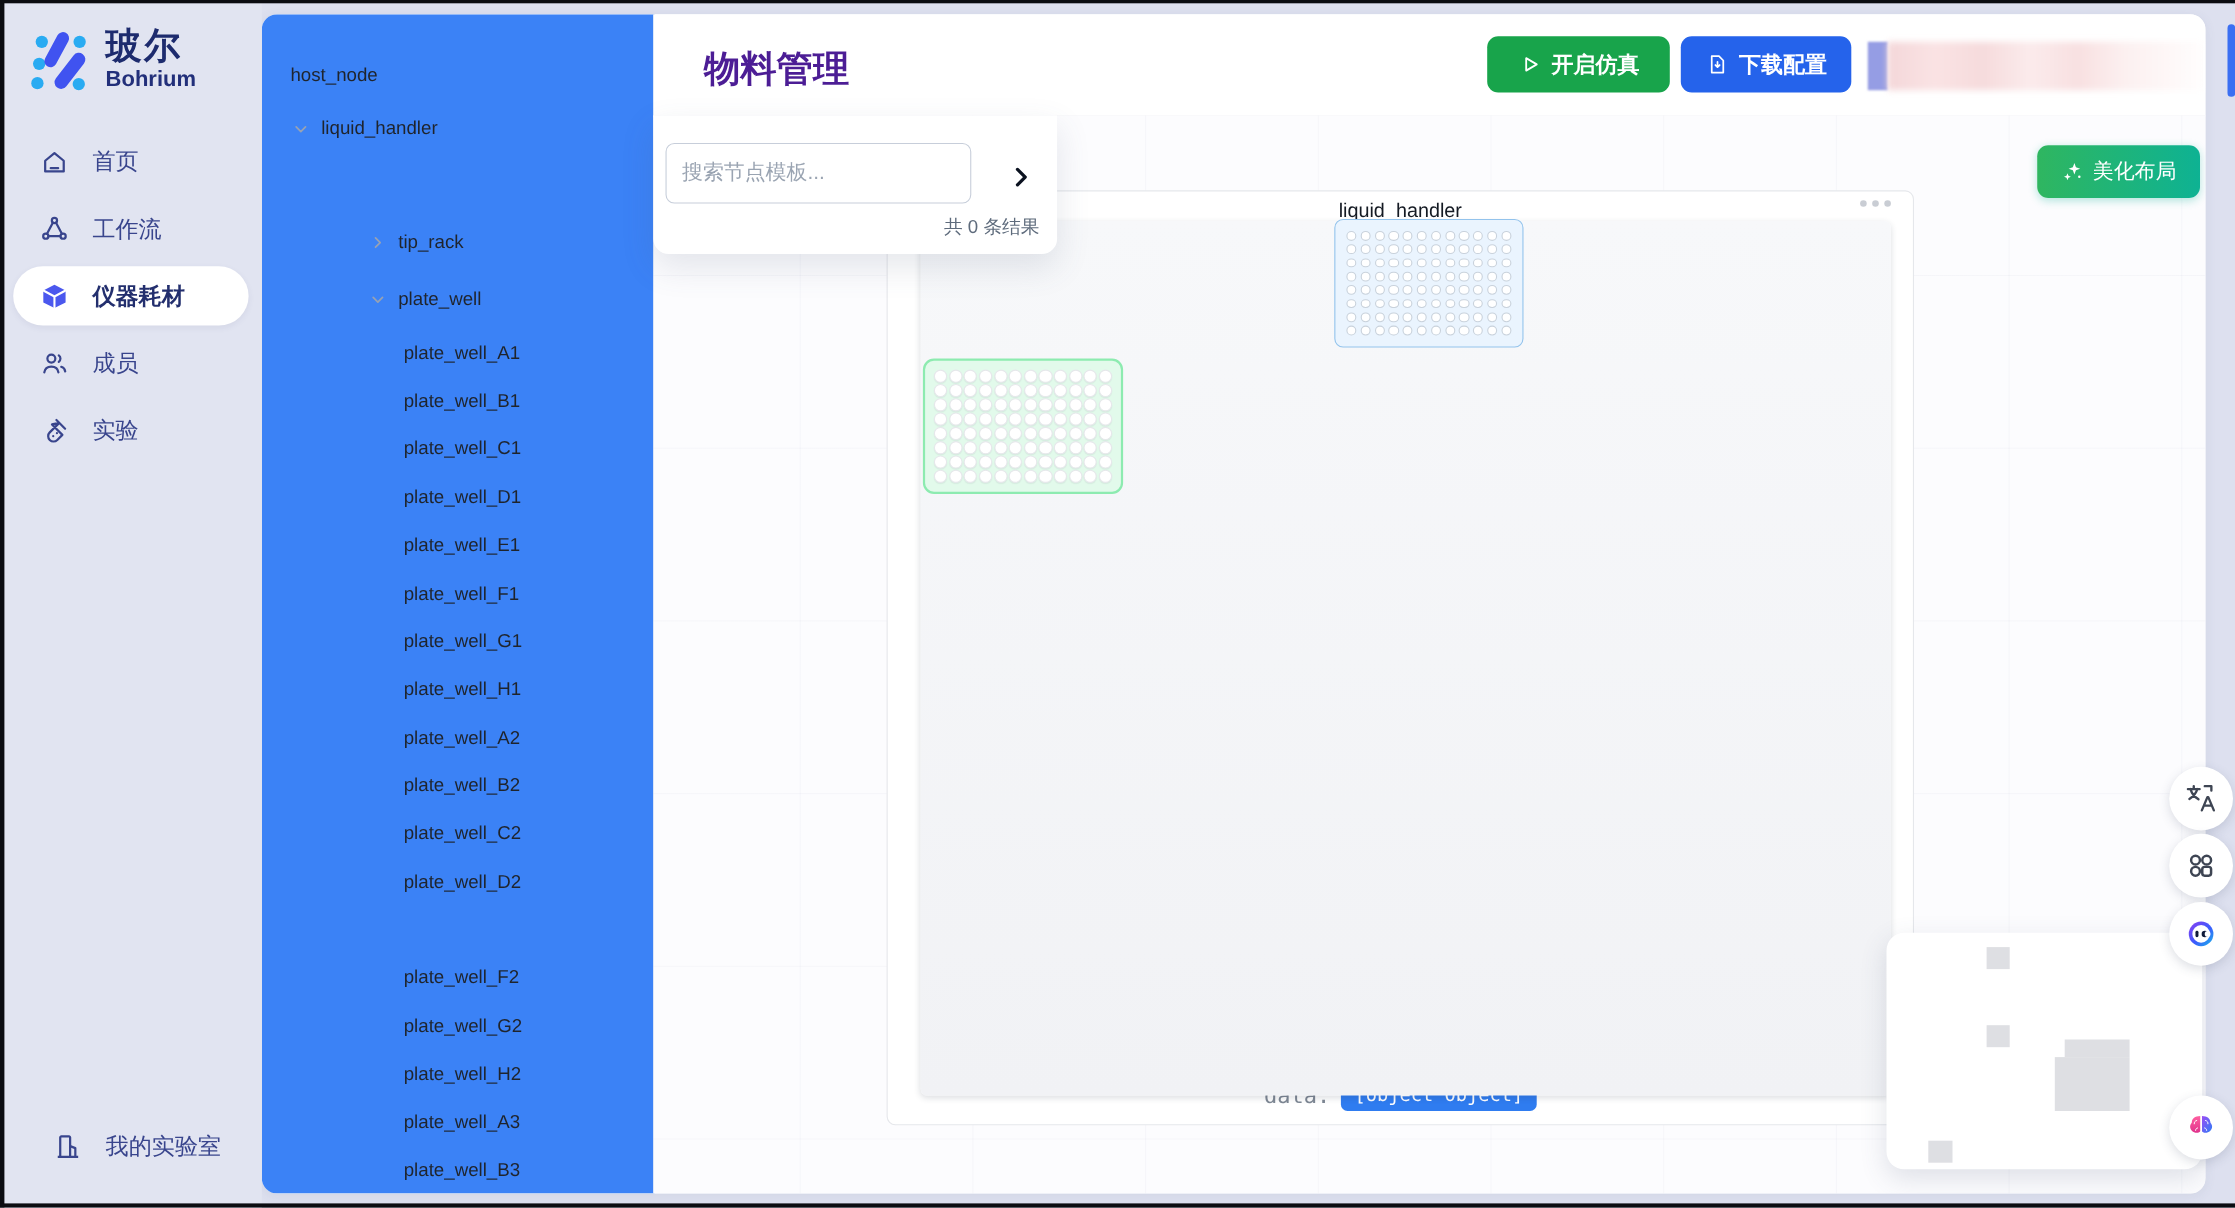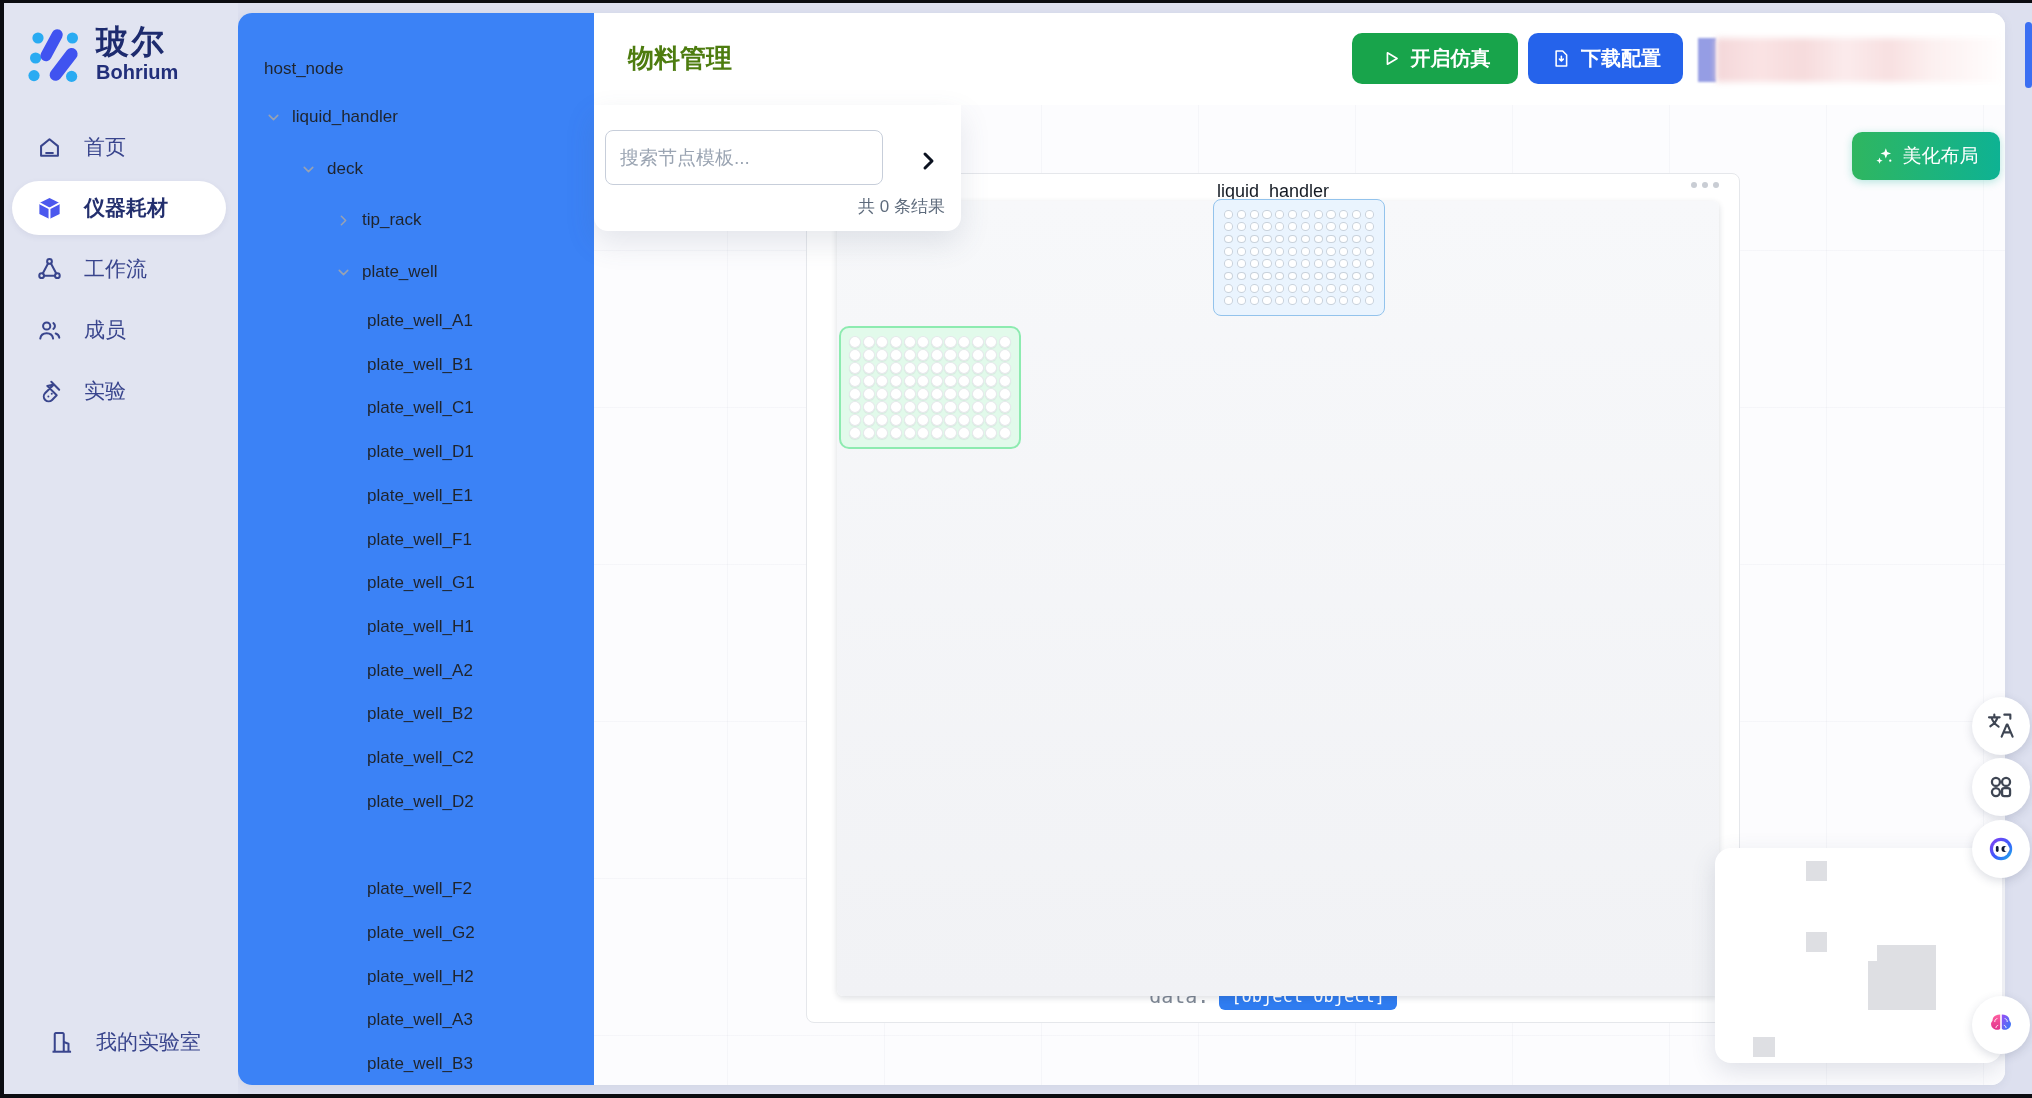--- a/index.html
+++ b/index.html
@@ -30,21 +30,21 @@
   .main-card{position:absolute;left:238px;top:13px;width:1767px;height:1072px;background:#FFFFFF;border-radius:14px;box-shadow:0 2px 10px rgba(80,90,120,.08);z-index:4;overflow:hidden;}
   .tree-panel{position:absolute;left:0;top:0;width:356px;height:100%;border-right:1px solid #ECEDF1;background:#3b82f6;}
   .tree-row{position:absolute;left:0;width:100%;height:42px;display:flex;align-items:center;cursor:pointer;}
   .tree-chev{width:17px;height:17px;margin-right:10px;display:inline-flex;flex:0 0 auto;cursor:pointer;}
   .tree-chev svg{width:100%;height:100%;}
   .tree-chev.right{transform:rotate(-90deg);}
   .tree-label{font-size:17px;color:#1F242C;white-space:nowrap;}
 
   
   .header{position:absolute;left:356px;top:0;right:0;height:92px;background:#fff;border-bottom:1px solid #EEEFF2;}
-  .page-title{position:absolute;left:34px;top:28px;margin:0;font-size:26px;font-weight:700;color:#4d7c0f;}
+  .page-title{position:absolute;left:46px;top:28px;margin:0;font-size:33px;font-weight:700;color:#4c1d95;}
   .status-pill{position:absolute;left:443px;top:22px;height:48px;border-radius:24px;background:#F9FAFB;border:1px solid #E8EAED;display:flex;align-items:center;gap:11px;padding:0 18px;}
   .status-dot{width:13px;height:13px;border-radius:50%;background:var(--c-dot);}
   .status-label{font-size:19px;font-weight:600;color:#3A414B;}
   .status-detail{font-size:17px;color:#8A919D;}
   .refresh-btn{width:21px;height:21px;display:inline-flex;cursor:pointer;background:none;border:none;padding:0;}
   .btn{position:absolute;top:20px;height:51px;border:none;border-radius:10px;display:flex;align-items:center;justify-content:center;gap:10px;color:#fff;font-size:20px;font-weight:600;cursor:pointer;font-family:inherit;}
   .btn svg{width:21px;height:21px;}
   .btn-sim{left:758px;width:166px;background:var(--c-green);}
   .btn-dl{left:934px;width:155px;background:var(--c-blue);}
   .redact{position:absolute;left:1104px;top:25px;width:306px;height:44px;display:flex;}
@@ -111,39 +111,39 @@
     <nav class="nav" id="nav">
         <div class="nav-item">
     <span class="nav-ic">
             <svg viewBox="0 0 24 24" fill="none" stroke="currentColor" stroke-width="1.8" stroke-linejoin="round" stroke-linecap="round">
               <path d="M4.5 10.8 12 4.6l7.5 6.2v8.6h-15z"></path>
               <path d="M9 16.8h6"></path>
             </svg>
           </span>
     <span class="nav-label">首页</span>
         </div>
-        <div class="nav-item active">
-    <span class="nav-ic">
-            <svg viewBox="0 0 24 24">
-              <path d="M12 2.6 21 7.2v9.6L12 21.4 3 16.8V7.2z" style="fill:var(--c-active)"></path>
-              <path d="M12 21V12M12 12 3.4 7.4M12 12l8.6-4.6" fill="none" stroke="#fff" stroke-width="1.7" stroke-linecap="round"></path>
-            </svg>
-          </span>
-    <span class="nav-label">仪器耗材</span>
-        </div>
         <div class="nav-item">
     <span class="nav-ic">
             <svg viewBox="0 0 24 24" fill="none" stroke="currentColor" stroke-width="1.8" stroke-linecap="round">
               <circle cx="12" cy="4.8" r="2.1"></circle>
               <circle cx="5" cy="17.5" r="2.1"></circle>
               <circle cx="19" cy="17.5" r="2.1"></circle>
               <path d="M10.7 6.7 6 15.5M13.3 6.7 18 15.5M7.3 17.5h9.4"></path>
             </svg>
           </span>
     <span class="nav-label">工作流</span>
+        </div>
+        <div class="nav-item active">
+    <span class="nav-ic">
+            <svg viewBox="0 0 24 24">
+              <path d="M12 2.6 21 7.2v9.6L12 21.4 3 16.8V7.2z" style="fill:var(--c-active)"></path>
+              <path d="M12 21V12M12 12 3.4 7.4M12 12l8.6-4.6" fill="none" stroke="#fff" stroke-width="1.7" stroke-linecap="round"></path>
+            </svg>
+          </span>
+    <span class="nav-label">仪器耗材</span>
         </div>
         <div class="nav-item">
     <span class="nav-ic">
             <svg viewBox="0 0 24 24" fill="none" stroke="currentColor" stroke-width="1.8" stroke-linecap="round">
               <circle cx="9.5" cy="8" r="3.2"></circle>
               <path d="M3.8 19.2c.4-3.1 2.8-4.8 5.7-4.8s5.3 1.7 5.7 4.8"></path>
               <path d="M15.5 5.4a3.2 3.2 0 0 1 0 5.2M17.5 14.6c1.7.5 2.9 1.8 3.2 3.8"></path>
             </svg>
           </span>
     <span class="nav-label">成员</span>
@@ -179,28 +179,20 @@
 
     <span class="tree-label">host_node</span>
         </div>
         <div class="tree-row" style="top:83px;padding-left:27px;">
     <span class="tree-chev down">
             <svg viewBox="0 0 24 24" fill="none" stroke="#98A2B3" stroke-width="2.2" stroke-linecap="round" stroke-linejoin="round">
               <path d="M6 9l6 6 6-6"></path>
             </svg>
           </span>
     <span class="tree-label">liquid_handler</span>
-        </div>
-        <div class="tree-row" style="top:135px;padding-left:62px;">
-    <span class="tree-chev down">
-            <svg viewBox="0 0 24 24" fill="none" stroke="#98A2B3" stroke-width="2.2" stroke-linecap="round" stroke-linejoin="round">
-              <path d="M6 9l6 6 6-6"></path>
-            </svg>
-          </span>
-    <span class="tree-label">deck</span>
         </div>
         <div class="tree-row" style="top:186px;padding-left:97px;">
     <span class="tree-chev right">
             <svg viewBox="0 0 24 24" fill="none" stroke="#98A2B3" stroke-width="2.2" stroke-linecap="round" stroke-linejoin="round">
               <path d="M6 9l6 6 6-6"></path>
             </svg>
           </span>
     <span class="tree-label">tip_rack</span>
         </div>
         <div class="tree-row" style="top:238px;padding-left:97px;">

